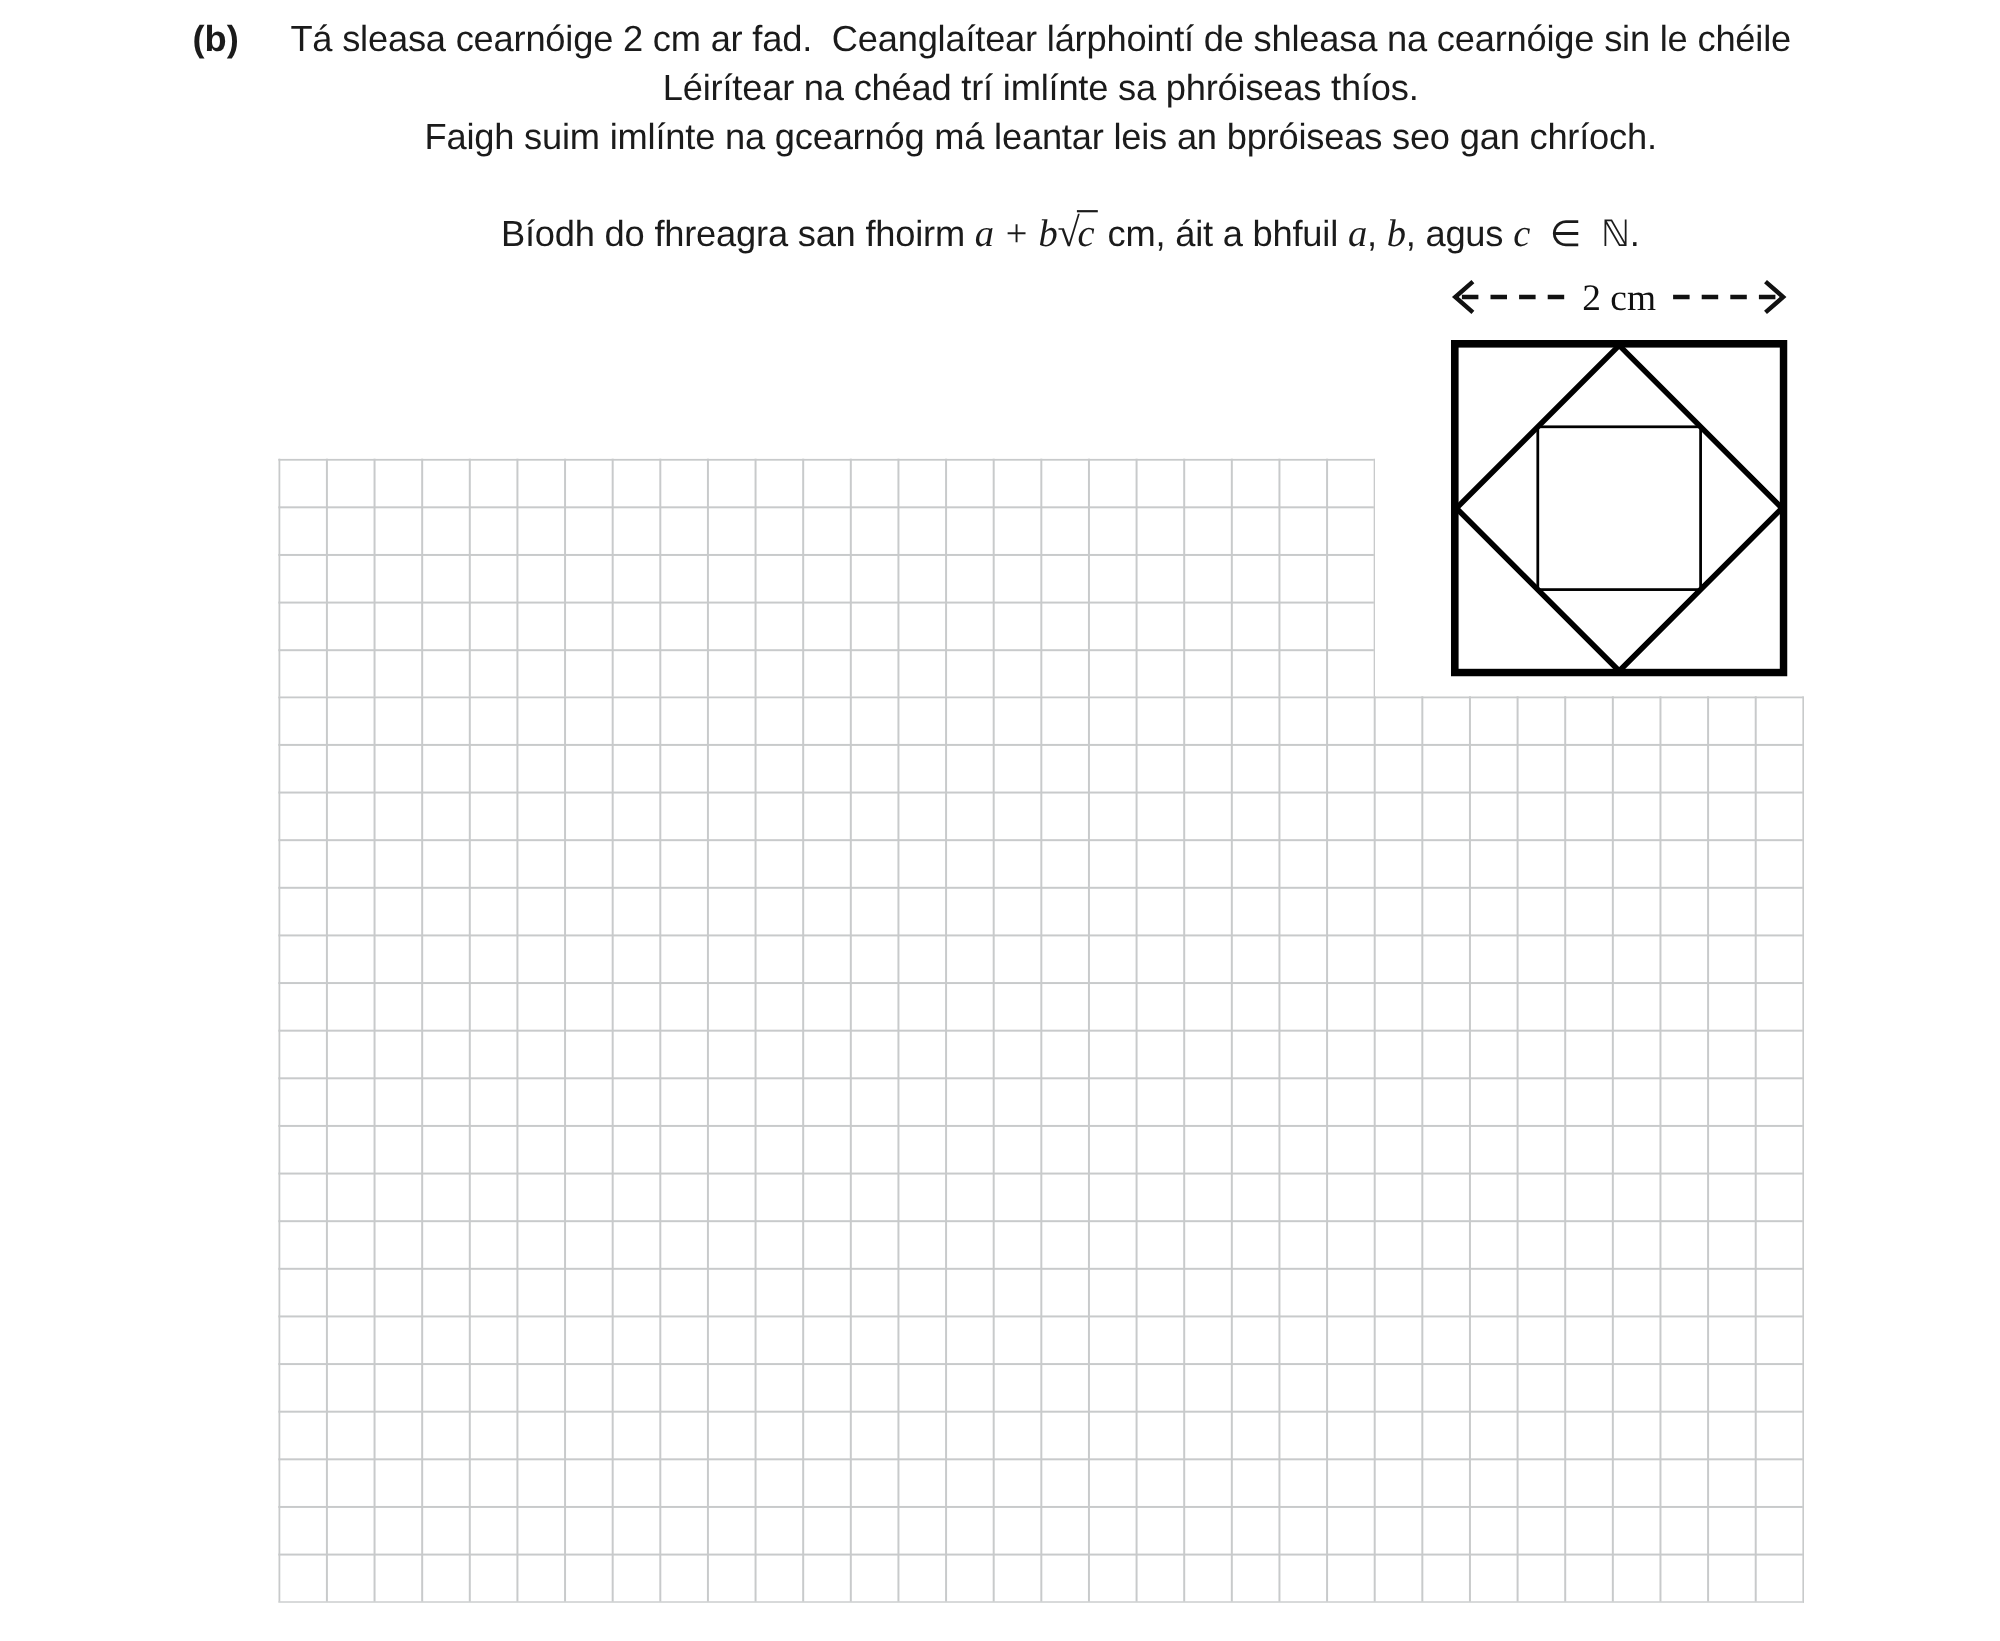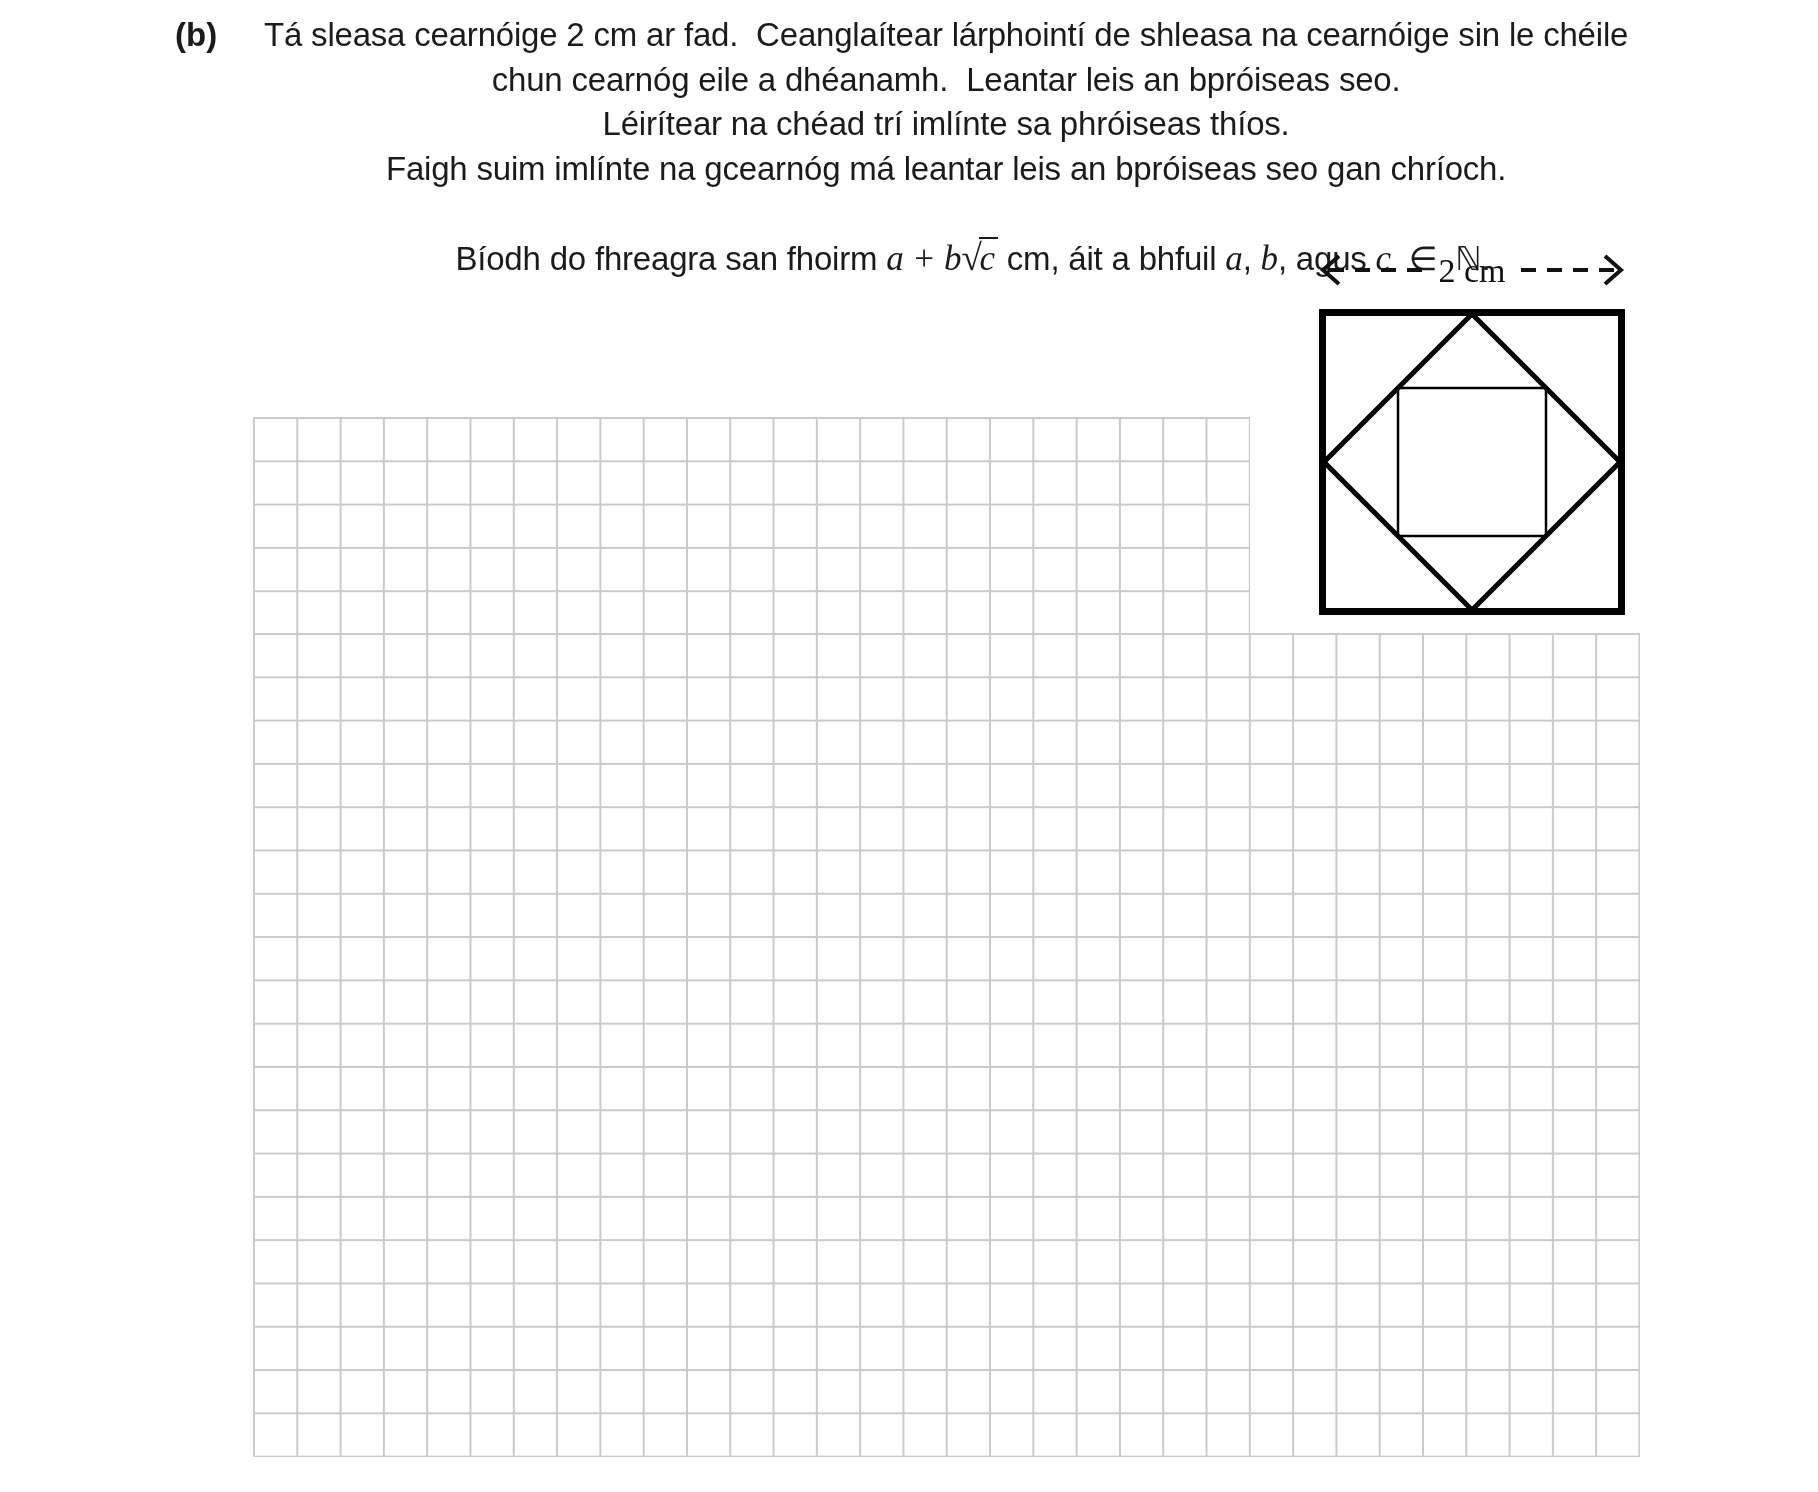--- a/index.html
+++ b/index.html
@@ -74,21 +74,20 @@
 </style>
 </head>
 <body>
 
 <div class="page">
 
   <div class="qlabel">(b)</div>
 
   <div class="qtext">
     <div class="qline">Tá sleasa cearnóige 2 cm ar fad.  Ceanglaítear lárphointí de shleasa na cearnóige sin le chéile</div>
-    <div class="qline">chun cearnóg eile a dhéanamh.  Leantar leis an bpróiseas seo.</div>
     <div class="qline">Léirítear na chéad trí imlínte sa phróiseas thíos.</div>
     <div class="qline">Faigh suim imlínte na gcearnóg má leantar leis an bpróiseas seo gan chríoch.</div>
     <div class="qline formula-line">
       <span>Bíodh do fhreagra san fhoirm </span><span class="mi">a</span><span class="mi"> + </span><span class="mi">b</span><span class="sqrt"><span class="sqrt-sign">√</span><span class="mi radicand">c</span></span><span> cm, áit a bhfuil </span><span class="mi">a</span><span>, </span><span class="mi">b</span><span>, agus </span><span class="mi">c</span><span>  ∈  ℕ.</span>
     </div>
   </div>
 
   <svg class="dim-label" viewBox="0 0 306 44">
     <polyline class="dim-stroke" points="20,8 4,22 20,36"></polyline>
     <line class="dim-stroke" x1="10" y1="22" x2="104" y2="22" stroke-dasharray="15 11"></line>

